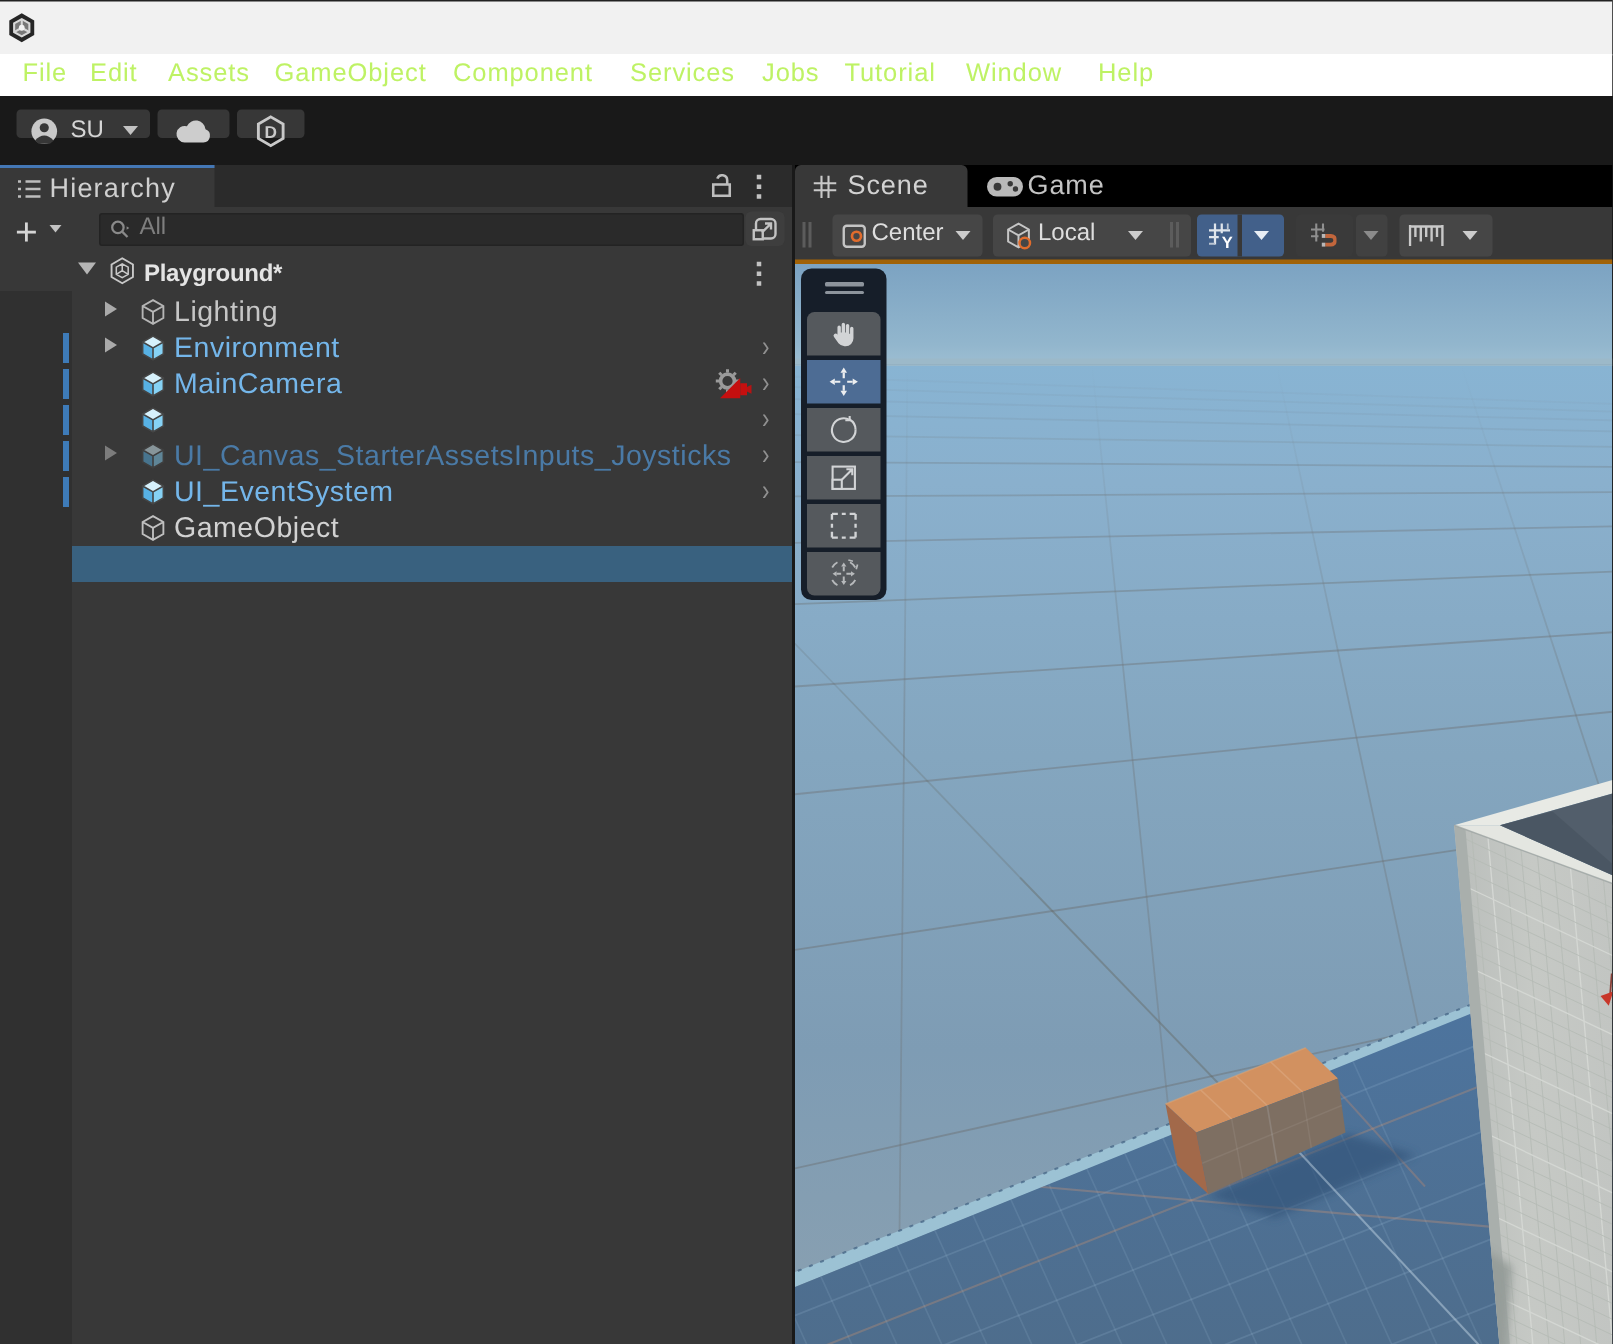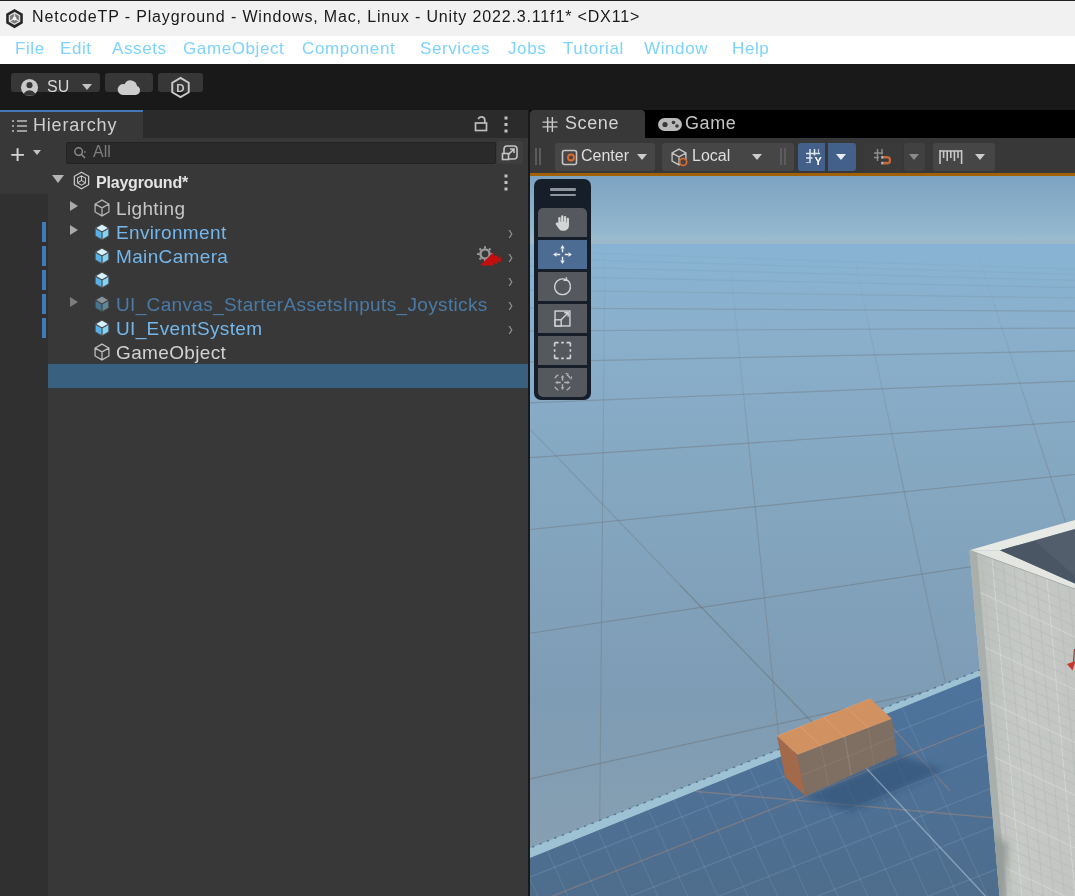--- a/index.html
+++ b/index.html
@@ -4,21 +4,21 @@
 <style>
   html,body{margin:0;padding:0;background:#191919;}
   body{width:1075px;height:896px;overflow:hidden;font-family:"Liberation Sans",sans-serif;}
   #app{position:relative;width:1075px;height:896px;background:#191919;}
   .abs{position:absolute;}
   
   #titlebar{left:0;top:0;width:1075px;height:36px;background:#f1f1f1;border-top:1px solid #222;}
   #titletext{left:32px;top:8px;font-size:16px;letter-spacing:0.85px;color:#1a1a1a;}
   
   #menubar{left:0;top:36px;width:1075px;height:28px;background:#ffffff;}
-  .mitem{position:absolute;top:39px;font-size:17px;letter-spacing:0.6px;color:#7dd3fc;}
+  .mitem{position:absolute;top:39px;font-size:17px;letter-spacing:0.6px;color:#bef264;}
   
   #topbar{left:0;top:64px;width:1075px;height:46px;background:#191919;}
   .tbtn{position:absolute;top:73px;height:19px;background:#373737;border-radius:3px;}
   
   #hier{left:0;top:110px;width:528px;height:878px;background:#2b2b2b;}
   #hiertab{left:0;top:0;width:143px;height:28px;background:#383838;border-top:2px solid #4477b5;}
   #hierbody{left:0;top:28px;width:528px;height:758px;background:#383838;}
   #hiergutter{left:0;top:56px;width:48px;height:702px;background:#303030;}
   .row{position:absolute;left:0;width:528px;height:24px;}
   .rlabel{position:absolute;left:116px;top:2px;font-size:19px;letter-spacing:0.35px;}
@@ -43,21 +43,20 @@
 
   <div class="abs" id="titlebar"></div>
   <svg class="abs" style="left:4px;top:8px" width="21" height="21" viewBox="0 0 24 24">
     <path d="M12 1 L21.5 6.5 L21.5 17.5 L12 23 L2.5 17.5 L2.5 6.5 Z" fill="#262626"></path>
     <g stroke="#d8d8d8" stroke-width="1.6" fill="none">
       <path d="M12 5.4 L17.8 8.7 L17.8 15.3 L12 18.6 L6.2 15.3 L6.2 8.7 Z" fill="#787878"></path>
       <path d="M12 5.4 L12 12 M12 12 L17.8 15.3 M12 12 L6.2 15.3"></path>
     </g>
     <circle cx="12" cy="12" r="2.2" fill="#f2f2f2"></circle>
   </svg>
-  <div class="abs" id="titletext">NetcodeTP - Playground - Windows, Mac, Linux - Unity 2022.3.11f1* &lt;DX11&gt;</div>
 
   <div class="abs" id="menubar"></div>
   <div class="mitem" style="left:15px">File</div>
   <div class="mitem" style="left:60px">Edit</div>
   <div class="mitem" style="left:112px">Assets</div>
   <div class="mitem" style="left:183px">GameObject</div>
   <div class="mitem" style="left:302px">Component</div>
   <div class="mitem" style="left:420px">Services</div>
   <div class="mitem" style="left:508px">Jobs</div>
   <div class="mitem" style="left:563px">Tutorial</div>

